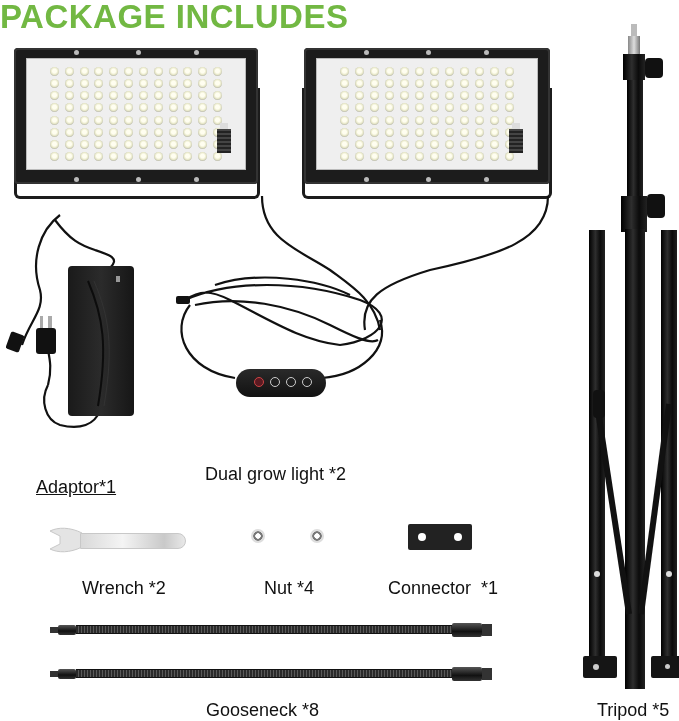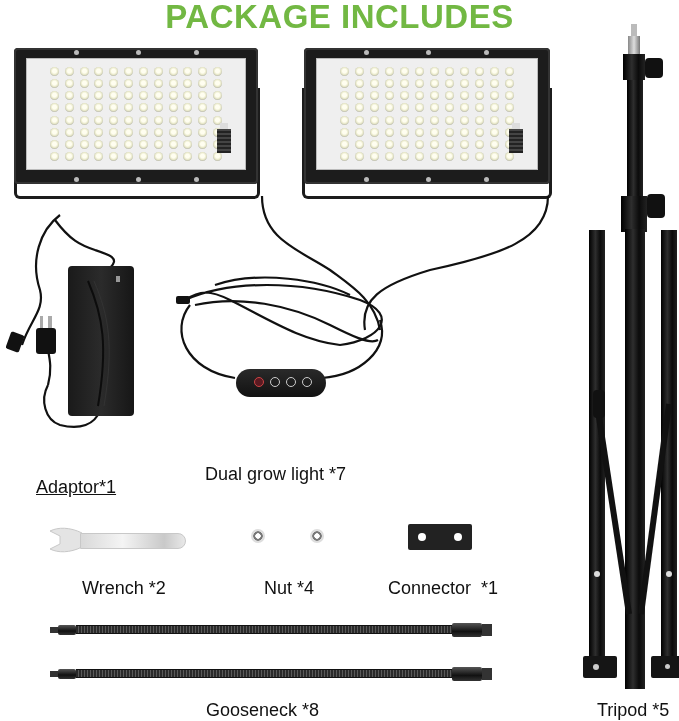--- a/index.html
+++ b/index.html
@@ -2,21 +2,21 @@
 <html><head>
 <meta charset="utf-8">
 <style>
   html, body { margin: 0; padding: 0; background: #ffffff; }
   body {
     width: 679px; height: 721px; position: relative; overflow: hidden;
     font-family: "Liberation Sans", "DejaVu Sans", sans-serif;
   }
   .abs { position: absolute; }
   .title {
-    left: 0; top: 0; width: 679px; text-align: center;
+    left: 0; top: 0; width: 679px; text-align: left;
     font-weight: bold; font-size: 33px; line-height: 34px;
     letter-spacing: 0.5px;
   }
   .label {
     font-size: 18px; color: #111; white-space: nowrap; line-height: 20px;
   }
   
   .panel {
     background: #1c1c1c; border-radius: 4px;
     box-shadow: inset 0 0 0 2px #333;
@@ -354,21 +354,21 @@
 </div>
 
 <div class="abs controller" style="left:236px;top:369px;width:90px;height:28px;">
   <div class="ctrl-btn" style="left:18px;border-color:#c44;background:#5a1a22;"></div>
   <div class="ctrl-btn" style="left:34px;"></div>
   <div class="ctrl-btn" style="left:50px;"></div>
   <div class="ctrl-btn" style="left:66px;"></div>
 </div>
 
 <div class="abs label" style="left:36px;top:477px;text-decoration:underline;">Adaptor*1</div>
-<div class="abs label" style="left:205px;top:464px;">Dual grow light *7</div>
+<div class="abs label" style="left:205px;top:464px;">Dual grow light *2</div>
 
 <div class="abs" style="left:48px;top:527px;width:140px;height:26px;">
   <svg class="abs" style="left:0;top:0" width="40" height="26">
       <path d="M2 4 C10 0, 22 0, 34 6 L34 20 C22 26, 10 26, 2 22 L12 17 L12 9 Z" fill="#e4e4e4" stroke="#c8c8c8"></path>
     </svg>
   <div class="abs wrench-handle" style="left:32px;top:6px;width:104px;height:14px;"></div>
 </div>
 
 <div class="abs nut" style="left:251px;top:529px;"></div>
 <div class="abs nut" style="left:310px;top:529px;"></div>

